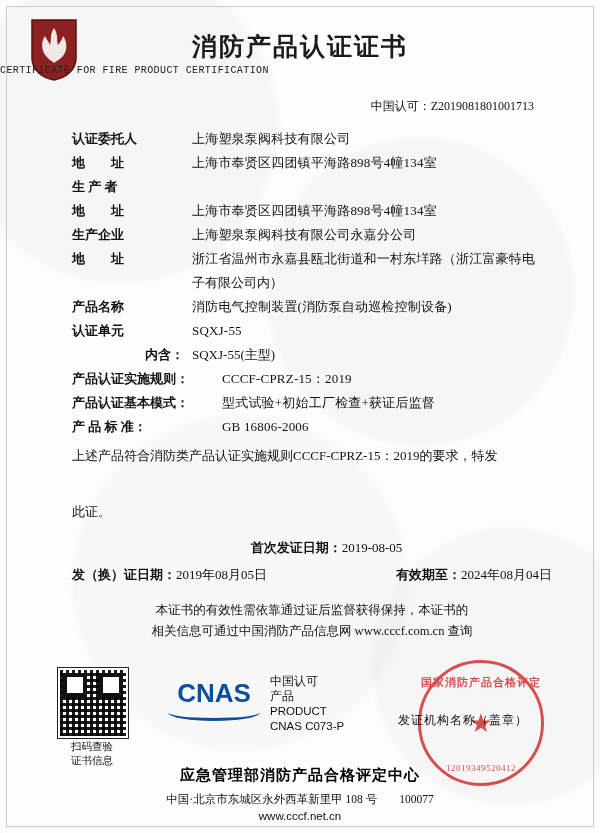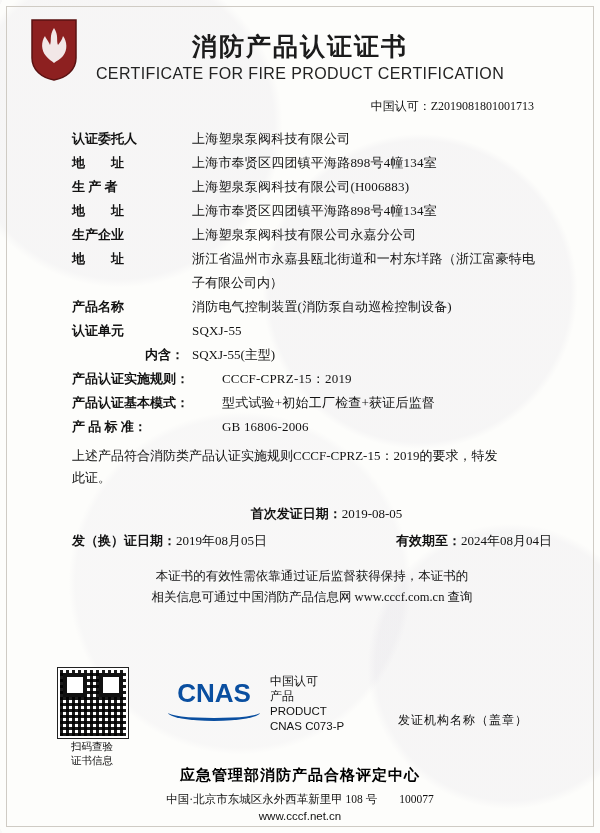--- a/index.html
+++ b/index.html
@@ -55,25 +55,24 @@
     text-align: center;
     font-size: 25px;
     font-weight: bold;
     letter-spacing: 2px;
     color: #1b1b1b;
   }
   .title-en {
     position: absolute;
     left: 0; right: 0;
     top: 65px;
-    text-align: center;
-    font-size: 16px;
+    font-size: 10px;
     letter-spacing: 0.4px;
     color: #222;
-    font-family: Liberation Sans, sans-serif;
+    font-family: Liberation Mono, monospace;
   }
   .cert-no {
     position: absolute;
     right: 66px;
     top: 98px;
     font-size: 12px;
     color: #111;
   }
 
   
@@ -123,21 +122,21 @@
     margin: 0 0 3px 120px;
     color: #121212;
   }
 
   .statement {
     font-size: 13px;
     line-height: 22px;
     margin-top: 8px;
     color: #121212;
   }
-  .statement .l2 { display:block; }
+  .statement .l2 { display:block;margin-top:34px; }
 
   .issue-first {
     text-align: center;
     font-size: 13px;
     margin-top: 16px;
     color: #121212;
   }
   .issue-first b { font-weight: bold; margin-left: 29px; }
 
   .issue-row {
@@ -322,21 +321,20 @@
       <div class="value">上海塑泉泵阀科技有限公司</div>
     </div>
 
     <div class="row">
       <div class="label">地　　址</div>
       <div class="value">上海市奉贤区四团镇平海路898号4幢134室</div>
     </div>
 
     <div class="row">
       <div class="label">生 产 者</div>
-      <div class="value">上海塑泉泵阀科技有限公司(H006883)</div>
     </div>
 
     <div class="row">
       <div class="label">地　　址</div>
       <div class="value">上海市奉贤区四团镇平海路898号4幢134室</div>
     </div>
 
     <div class="row">
       <div class="label">生产企业</div>
       <div class="value">上海塑泉泵阀科技有限公司永嘉分公司</div>
@@ -413,20 +411,25 @@
     <div class="cnas-mark">CNAS</div>
     <div class="cnas-swoosh"></div>
   </div>
   <div class="cnas-text">
     <div class="zh">中国认可</div>
     <div class="zh">产品</div>
     <div>PRODUCT</div>
     <div>CNAS C073-P</div>
   </div>
 
+  <div class="seal">
+    <div class="arc-top">国家消防产品合格评定</div>
+    <div class="star">★</div>
+    <div class="arc-bottom">12019349520412</div>
+  </div>
   <div class="seal-label">发证机构名称（盖章）</div>
 
   <div class="footer-org">应急管理部消防产品合格评定中心</div>
   <div class="footer-addr">
     <span>中国·北京市东城区永外西革新里甲 108 号</span><span class="zip">100077</span>
   </div>
   <div class="footer-web">www.cccf.net.cn</div>
 </div>
 
 </body></html>

